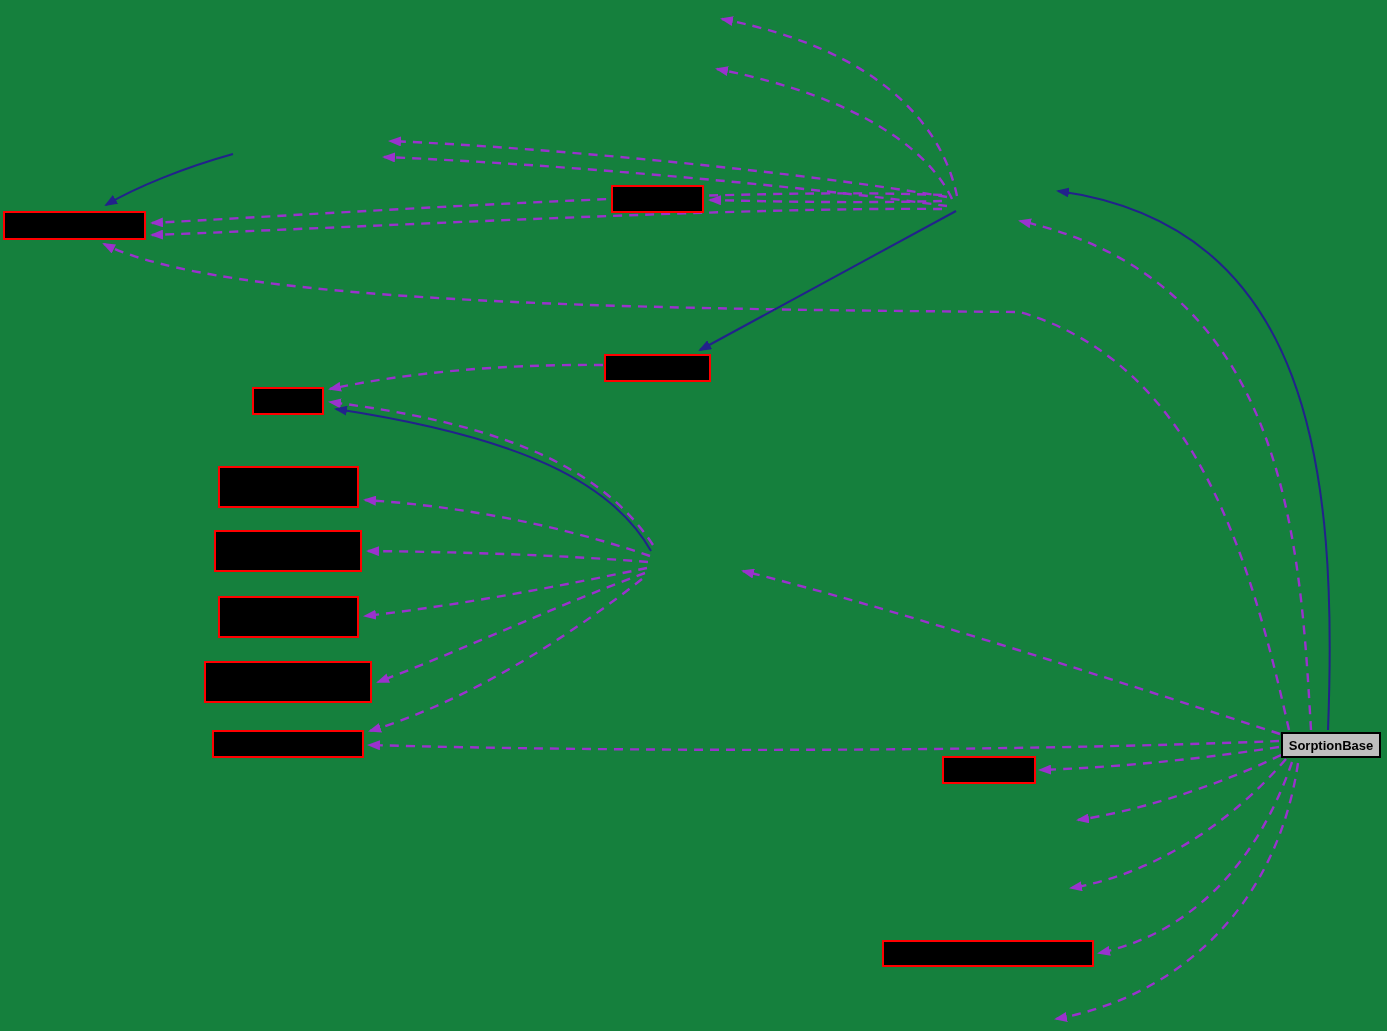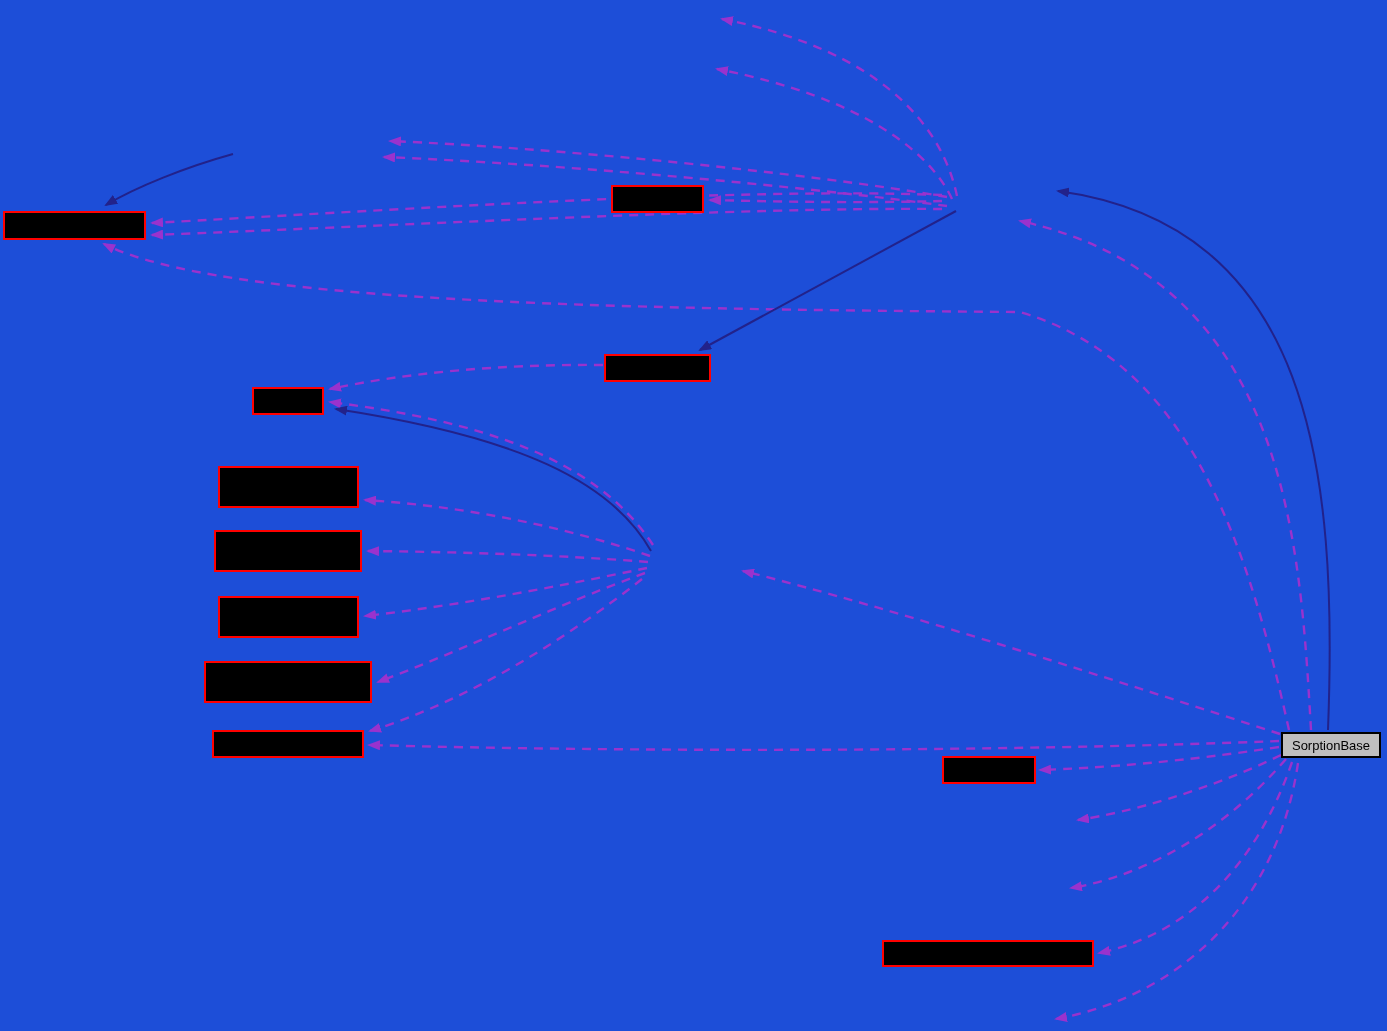--- a/index.html
+++ b/index.html
@@ -13,21 +13,21 @@
   svg { display: block; }
   .edge { fill: none; }
   .edge.dashed { stroke-dasharray: 9 7; stroke-width: 2.4; }
   .edge.solid { stroke-width: 2; }
   .node-rect { stroke-width: 2; }
   .node-label { font-family: "Liberation Sans", sans-serif; font-size: 13px; }
 </style>
 </head>
 <body>
 
-<div id="stage" style="background: #1d4ed8;">
+<div id="stage" style="background: #15803d; font-weight: bold;">
   <svg id="graph-svg" width="1387" height="1031" viewBox="0 0 1387 1031" xmlns="http://www.w3.org/2000/svg">
     <defs>
       <marker id="arrow-dashed" markerUnits="userSpaceOnUse" markerWidth="13" markerHeight="10" viewBox="0 0 13 10" refX="11" refY="5" orient="auto">
         <path d="M0,0 L13,5 L0,10 z" fill="#9a32cd"></path>
       </marker>
       <marker id="arrow-solid" markerUnits="userSpaceOnUse" markerWidth="13" markerHeight="10" viewBox="0 0 13 10" refX="11" refY="5" orient="auto">
         <path d="M0,0 L13,5 L0,10 z" fill="#22228b"></path>
       </marker>
     </defs>
     <g id="edges-layer">

